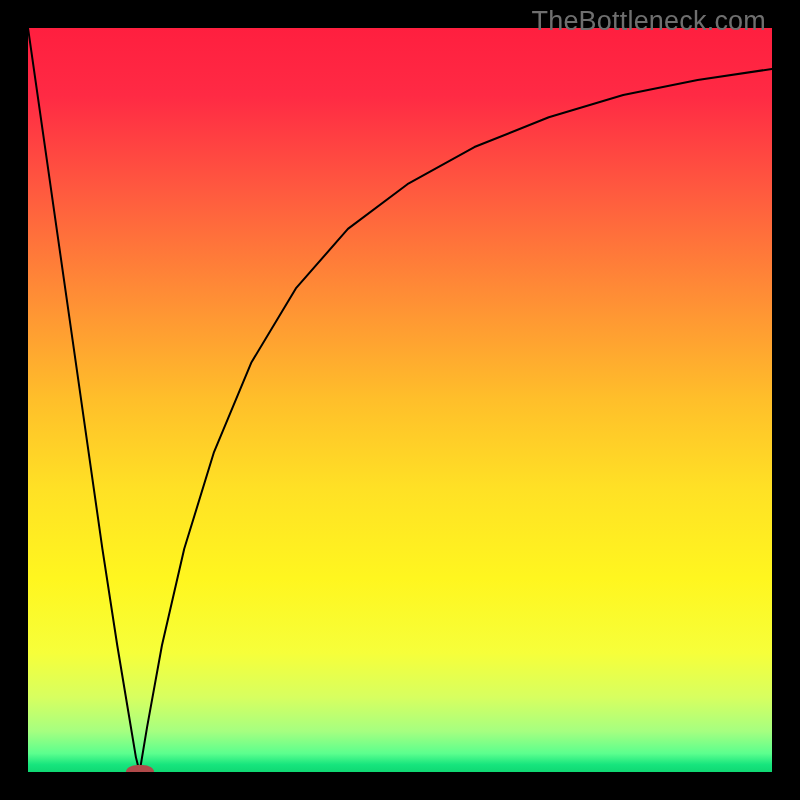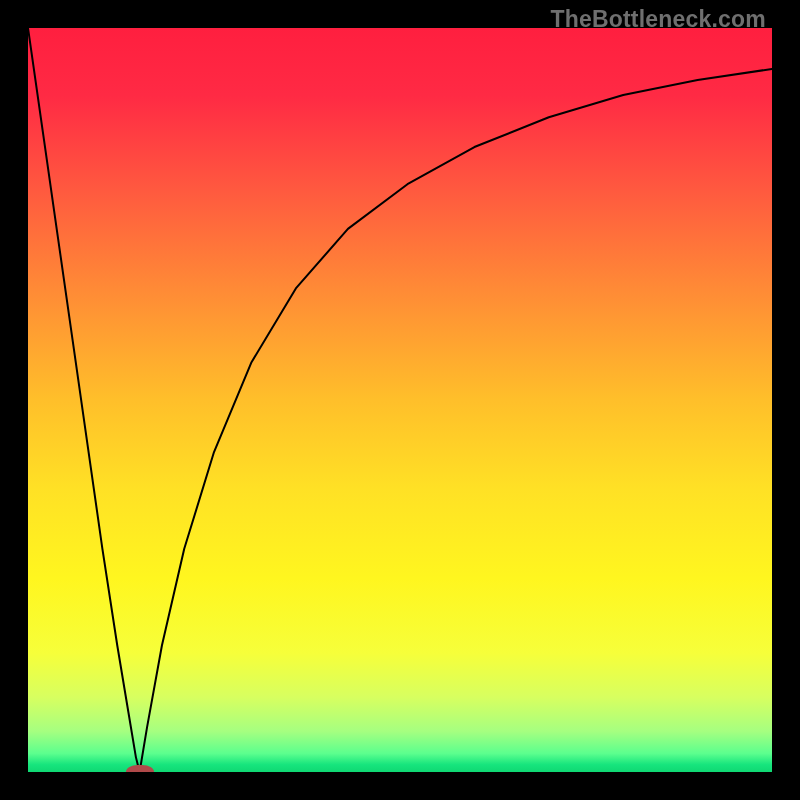--- a/index.html
+++ b/index.html
@@ -39,23 +39,23 @@
     left: 0;
     top: 0;
     width: 100%;
     height: 100%;
   }
   .watermark {
     position: absolute;
     top: 6px;
     right: 34px;
     color: #6f6f6f;
-    font-size: 23px;
+    font-size: 27px;
     letter-spacing: 0.2px;
-    font-weight: 700;
+    font-weight: 400;
   }
   .marker {
     position: absolute;
     border-radius: 50% / 60%;
   }
 </style>
 </head>
 <body>
 
 <div class="frame">

